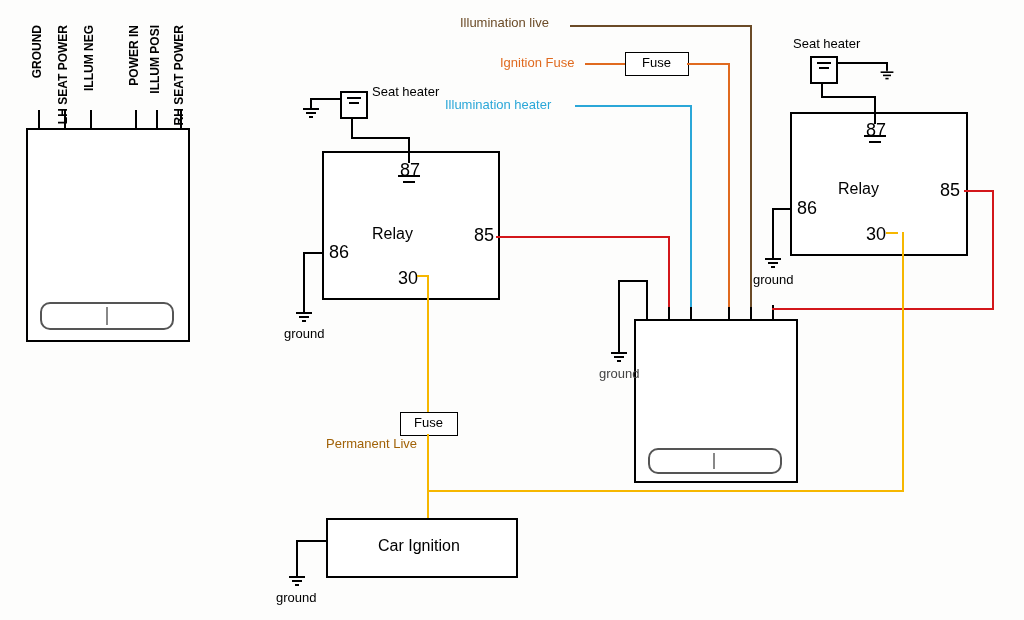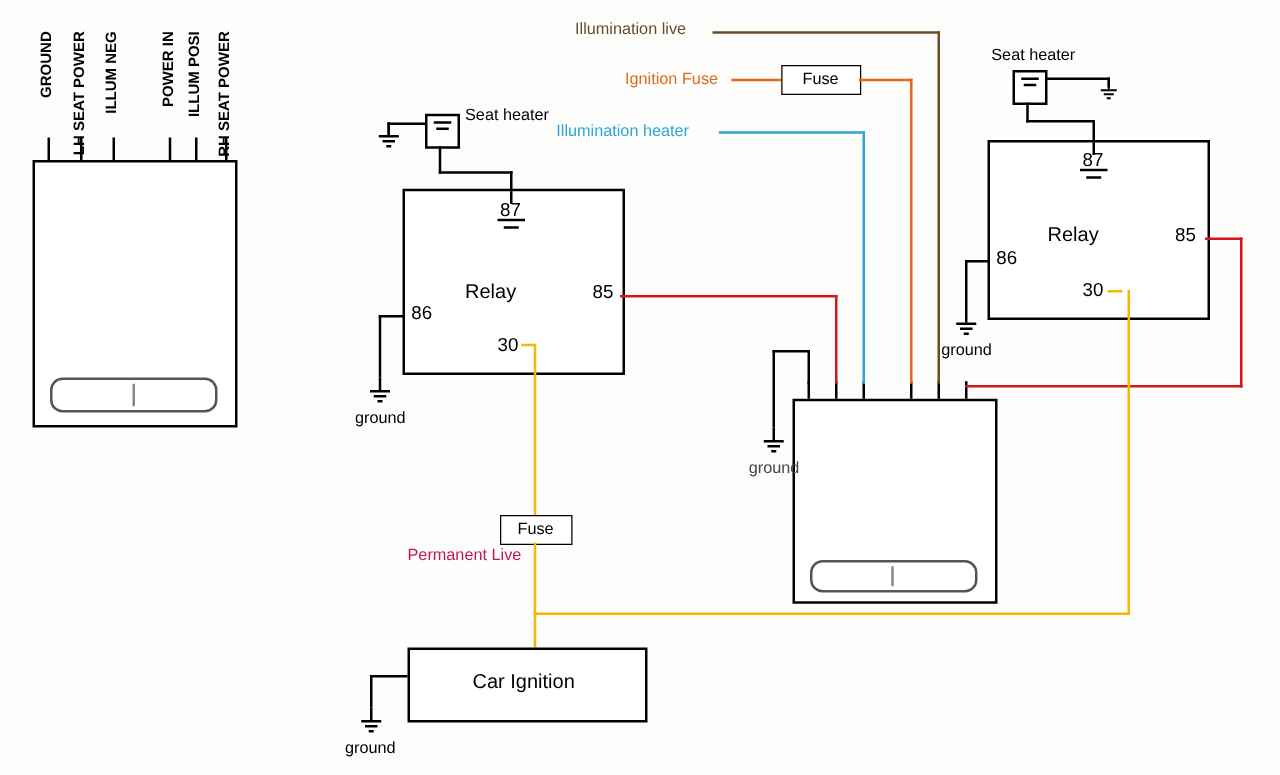--- a/index.html
+++ b/index.html
@@ -8,21 +8,21 @@
   .vlabel{position:absolute;writing-mode:vertical-rl;transform:rotate(180deg);font-size:12px;font-weight:600}
   
   .box{position:absolute;border:2px solid #000;background:#fff}
   .box-label{position:absolute;font-size:16px}
   
   .seat-heater{position:absolute;border:2px solid #000;width:24px;height:24px;background:#fff}
   .seat-heater:after,.seat-heater:before{content:"";position:absolute;background:#000}
   .seat-heater:before{top:4px;left:5px;width:14px;height:2px}
   .seat-heater:after{top:9px;left:7px;width:10px;height:2px}
   
-  .pin{position:absolute;font-size:15px}
+  .pin{position:absolute;font-size:18px}
   
   .gnd{position:absolute;width:16px;height:14px}
   .gnd .stem{position:absolute;left:7px;top:-10px;width:2px;height:10px;background:#000}
   .gnd .b1{position:absolute;left:0;top:0;width:16px;height:2px;background:#000}
   .gnd .b2{position:absolute;left:3px;top:4px;width:10px;height:2px;background:#000}
   .gnd .b3{position:absolute;left:6px;top:8px;width:4px;height:2px;background:#000}
   
   .wire{position:absolute;background:#000}
   .black{background:#000}
   .red{background:#d3171b}
@@ -175,21 +175,21 @@
 
   <div class="wire red" style="left:964px;top:190px;width:30px;height:2px"></div>
   <div class="wire red" style="left:992px;top:190px;width:2px;height:120px"></div>
   <div class="wire red" style="left:772px;top:308px;width:222px;height:2px"></div>
 
   <div class="wire yellow" style="left:417px;top:275px;width:12px;height:2px"></div>
   <div class="wire yellow" style="left:427px;top:275px;width:2px;height:139px"></div>
 
   <div class="box" style="left:400px;top:412px;width:56px;height:22px;border-width:1px"></div>
   <span class="label" style="left:414px;top:415px">Fuse</span>
-  <span class="label" style="left:326px;top:436px;color:#be185d">Permanent Live</span>
+  <span class="label" style="left:326px;top:436px;color:#a16207">Permanent Live</span>
   <div class="wire yellow" style="left:427px;top:434px;width:2px;height:58px"></div>
 
   <div class="wire yellow" style="left:427px;top:490px;width:477px;height:2px"></div>
 
   <div class="wire yellow" style="left:886px;top:232px;width:12px;height:2px"></div>
   <div class="wire yellow" style="left:902px;top:232px;width:2px;height:260px"></div>
 
   <div class="wire yellow" style="left:427px;top:490px;width:2px;height:30px"></div>
 
   <div class="box" style="left:326px;top:518px;width:188px;height:56px"></div>

